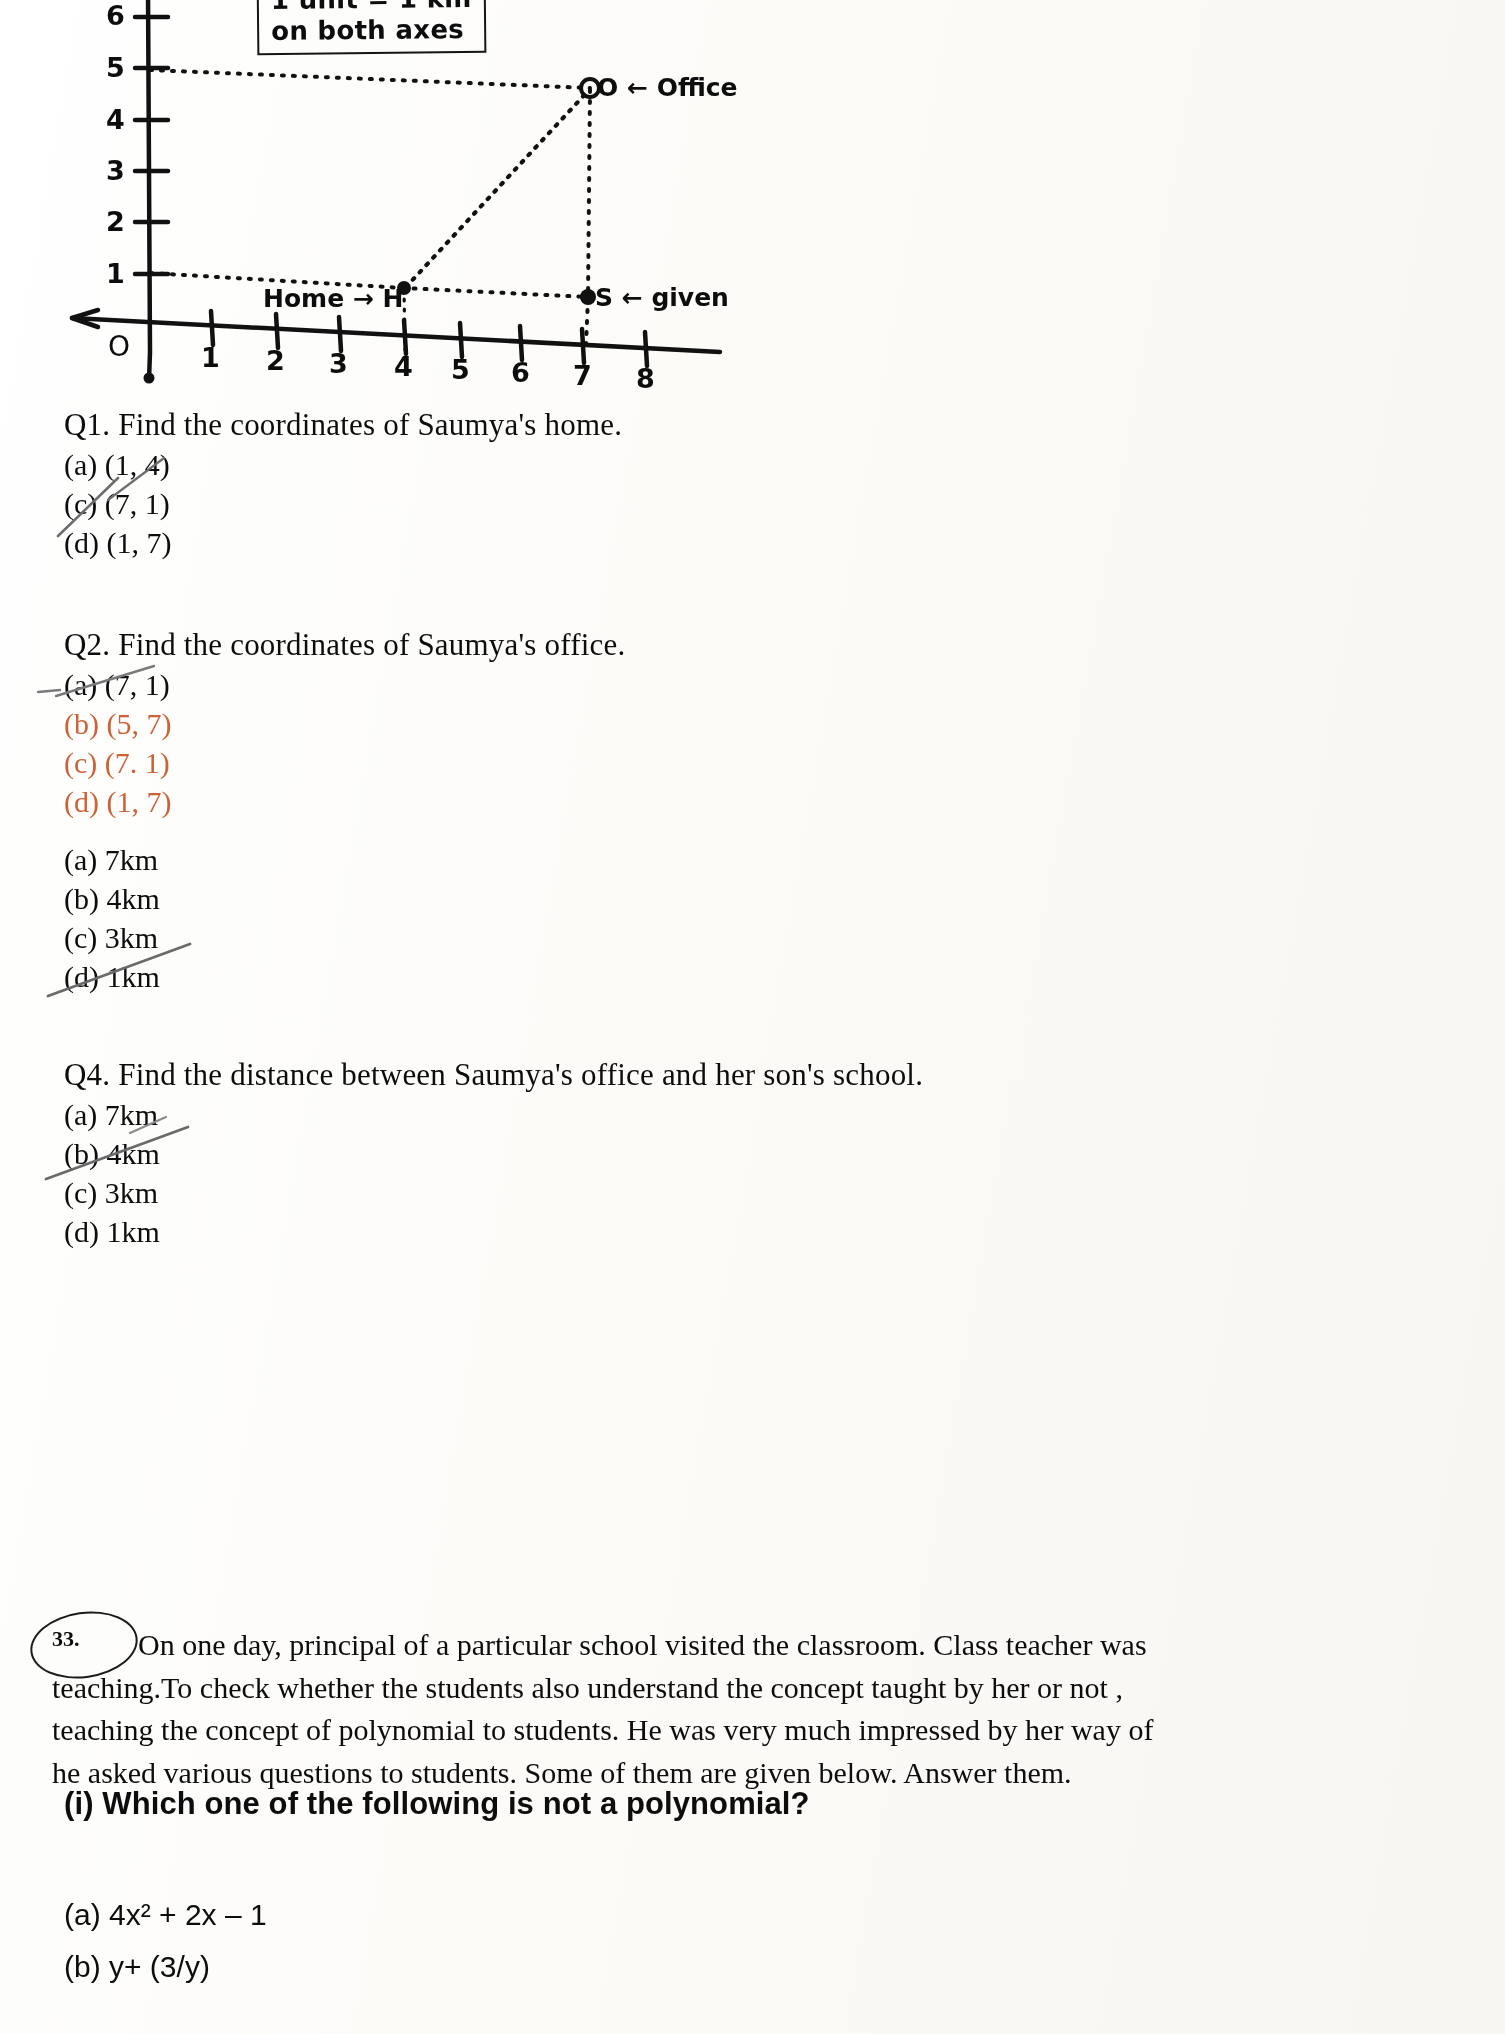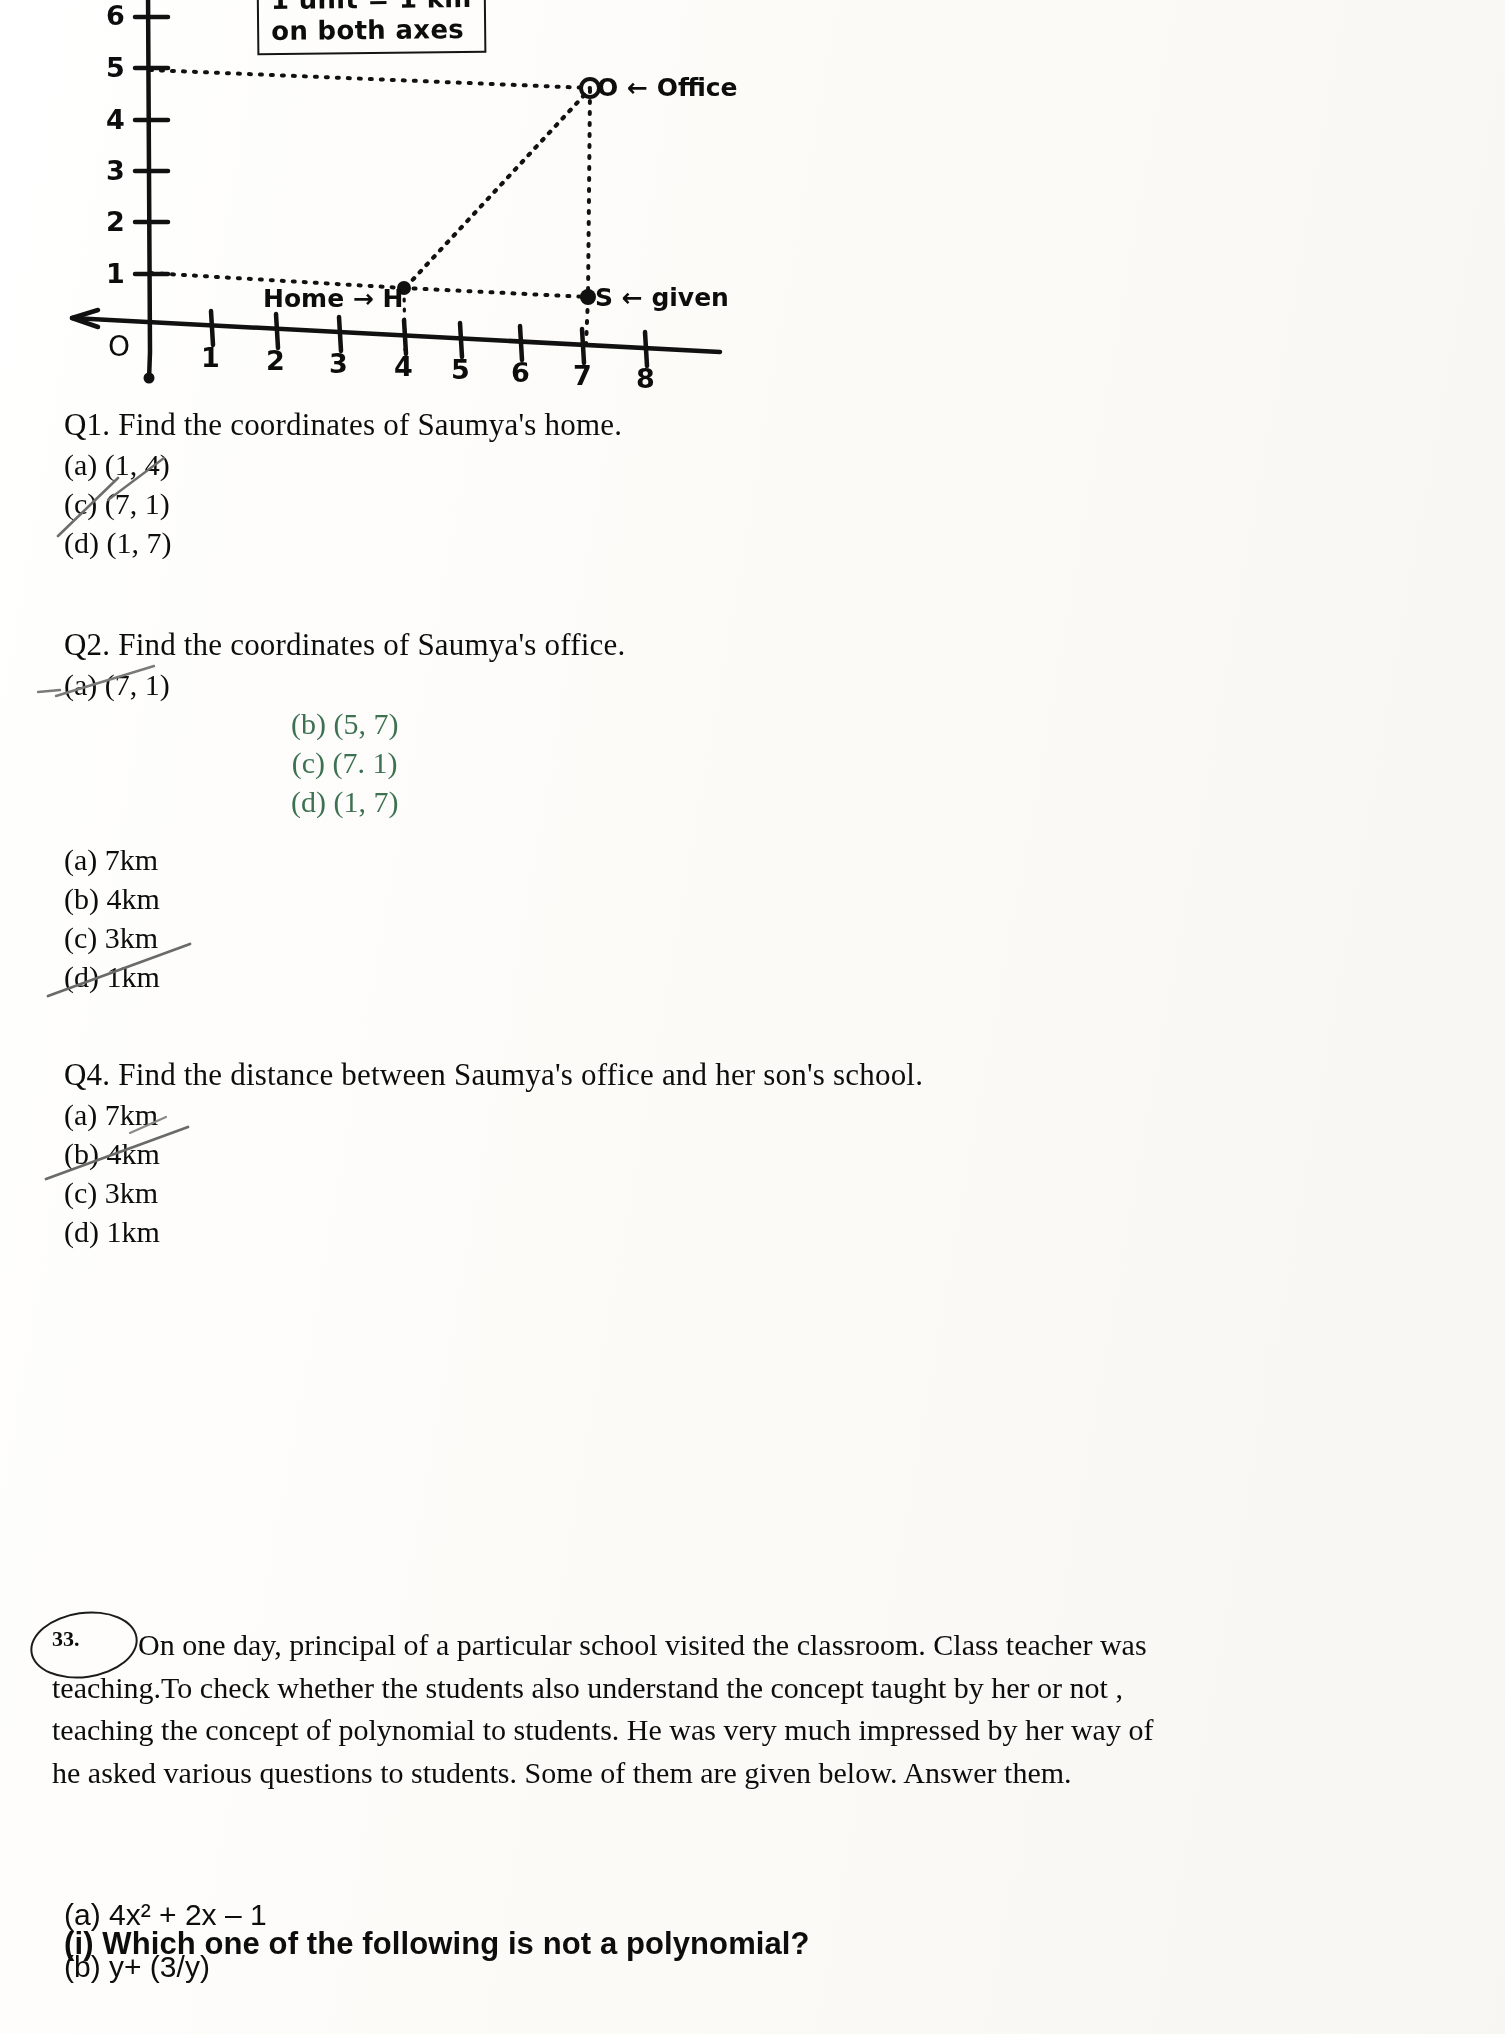--- a/index.html
+++ b/index.html
@@ -60,21 +60,21 @@
     font-size:31px;
     line-height:1.28;
     letter-spacing:.2px;
     white-space:nowrap;
   }
   .opt{
     font-size:30px;
     line-height:1.30;
     white-space:nowrap;
   }
-  .opt.faded{color:#14532d;opacity:.82;text-align:center;}
+  .opt.faded{color:#c2410c;opacity:.82;}
 
   
   .strike{position:absolute;pointer-events:none;}
 
   
   .para{
     position:absolute;left:52px;top:1624px;width:1402px;
     font-size:30px;
     line-height:1.42;
     text-align:justify;
@@ -299,21 +299,21 @@
   <div class="circle33"></div>
   <div class="num33">33.</div>
 
   <div class="para">
     <span class="ln l1">On one day, principal of a particular school visited the classroom. Class teacher was</span>
     <span class="ln">teaching.To check whether the students also understand the concept taught by her or not ,</span>
     <span class="ln">teaching the concept of polynomial to students. He was very much impressed by her way of</span>
     <span class="ln">he asked various questions to students. Some of them are given below. Answer them.</span>
   </div>
 
-  <div class="sub-q" style="top:1926px;">(i) Which one of the following is not a polynomial?</div>
+  <div class="sub-q" style="top:1786px;">(i) Which one of the following is not a polynomial?</div>
 
   <div class="sub-opt" style="top:1898px;">
     <span>(a)</span>
     <span>4x² + 2x – 1</span>
   </div>
   <div class="sub-opt" style="top:1950px;">
     <span>(b)</span>
     <span>y+ (3/y)</span>
   </div>
 

